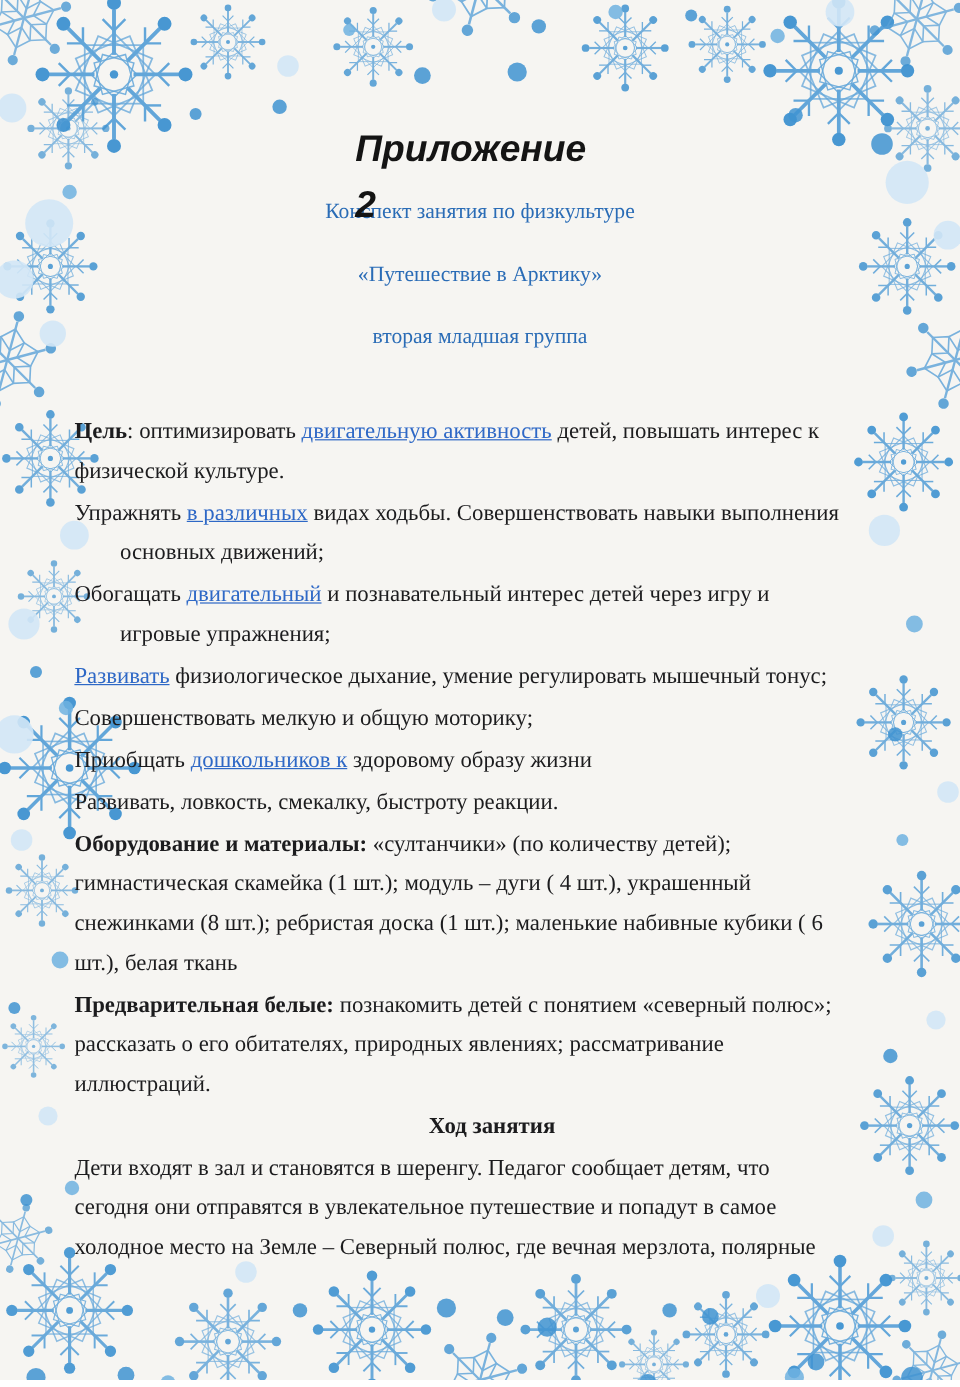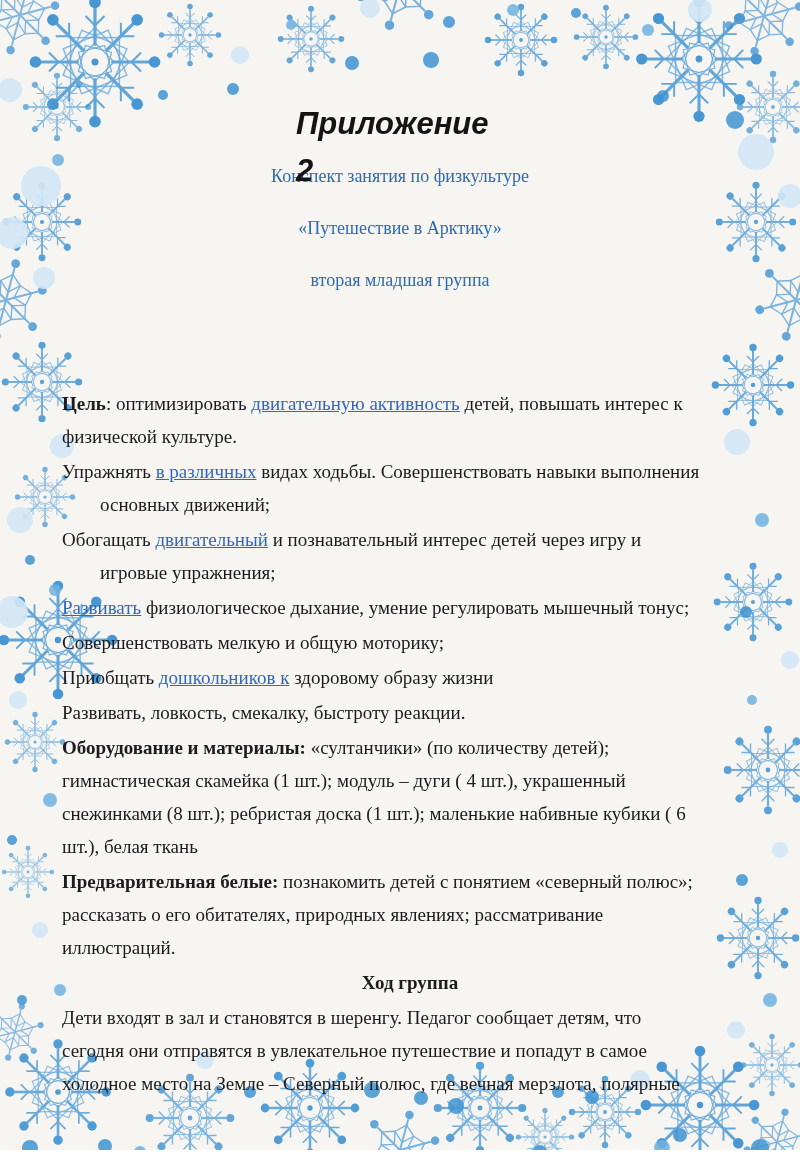--- a/index.html
+++ b/index.html
@@ -30,21 +30,20 @@
     text-align:center;
     font-family:"Liberation Serif",serif;
     font-size:18px;line-height:52px;
     color:var(--titleBlue);
   }
   .docbody{
     position:absolute;left:62px;top:343px;width:696px;z-index:2;
     font-family:"Liberation Serif",serif;
     font-size:19px;line-height:33px;
     color:var(--bodyText);
-    margin-top:44px;
   }
   .docbody p{margin:0 0 2px 0;}
   .docbody p.hanging{padding-left:38px;text-indent:-38px;}
   .docbody p.center{text-align:center;}
   .bold{font-weight:bold;}
   .link{color:var(--linkBlue);text-decoration:underline;}
   .bottom-strip{position:absolute;left:0;right:0;bottom:0;height:6px;background:#ffffff;z-index:4;}
 </style>
 </head>
 <body>
@@ -249,17 +248,17 @@
 <div class="docbody" id="body-text">
     <p><span class="bold">Цель</span><span>: оптимизировать </span><span class="link">двигательную активность</span><span> детей, повышать интерес к</span><br><span>физической культуре.</span></p>
     <p class="hanging"><span>Упражнять </span><span class="link">в различных</span><span> видах ходьбы. Совершенствовать навыки выполнения</span><br><span>основных движений;</span></p>
     <p class="hanging"><span>Обогащать </span><span class="link">двигательный</span><span> и познавательный интерес детей через игру и</span><br><span>игровые упражнения;</span></p>
     <p><span class="link">Развивать</span><span> физиологическое дыхание, умение регулировать мышечный тонус;</span></p>
     <p><span>Совершенствовать мелкую и общую моторику;</span></p>
     <p><span>Приобщать </span><span class="link">дошкольников к</span><span> здоровому образу жизни</span></p>
     <p><span>Развивать, ловкость, смекалку, быстроту реакции.</span></p>
     <p><span class="bold">Оборудование и материалы:</span><span> «султанчики» (по количеству детей);</span><br><span>гимнастическая скамейка (1 шт.); модуль – дуги ( 4 шт.), украшенный</span><br><span>снежинками (8 шт.); ребристая доска (1 шт.); маленькие набивные кубики ( 6</span><br><span>шт.), белая ткань</span></p>
     <p><span class="bold">Предварительная белые:</span><span> познакомить детей с понятием «северный полюс»;</span><br><span>рассказать о его обитателях, природных явлениях; рассматривание</span><br><span>иллюстраций.</span></p>
-    <p class="center"><span class="bold">Ход группа</span></p>
+    <p class="center"><span class="bold">Ход занятия</span></p>
     <p><span>Дети входят в зал и становятся в шеренгу. Педагог сообщает детям, что</span><br><span>сегодня они отправятся в увлекательное путешествие и попадут в самое</span><br><span>холодное место на Земле – Северный полюс, где вечная мерзлота, полярные</span><br></p>
   </div>
 
 <div class="bottom-strip"></div>
 
 </body></html>

